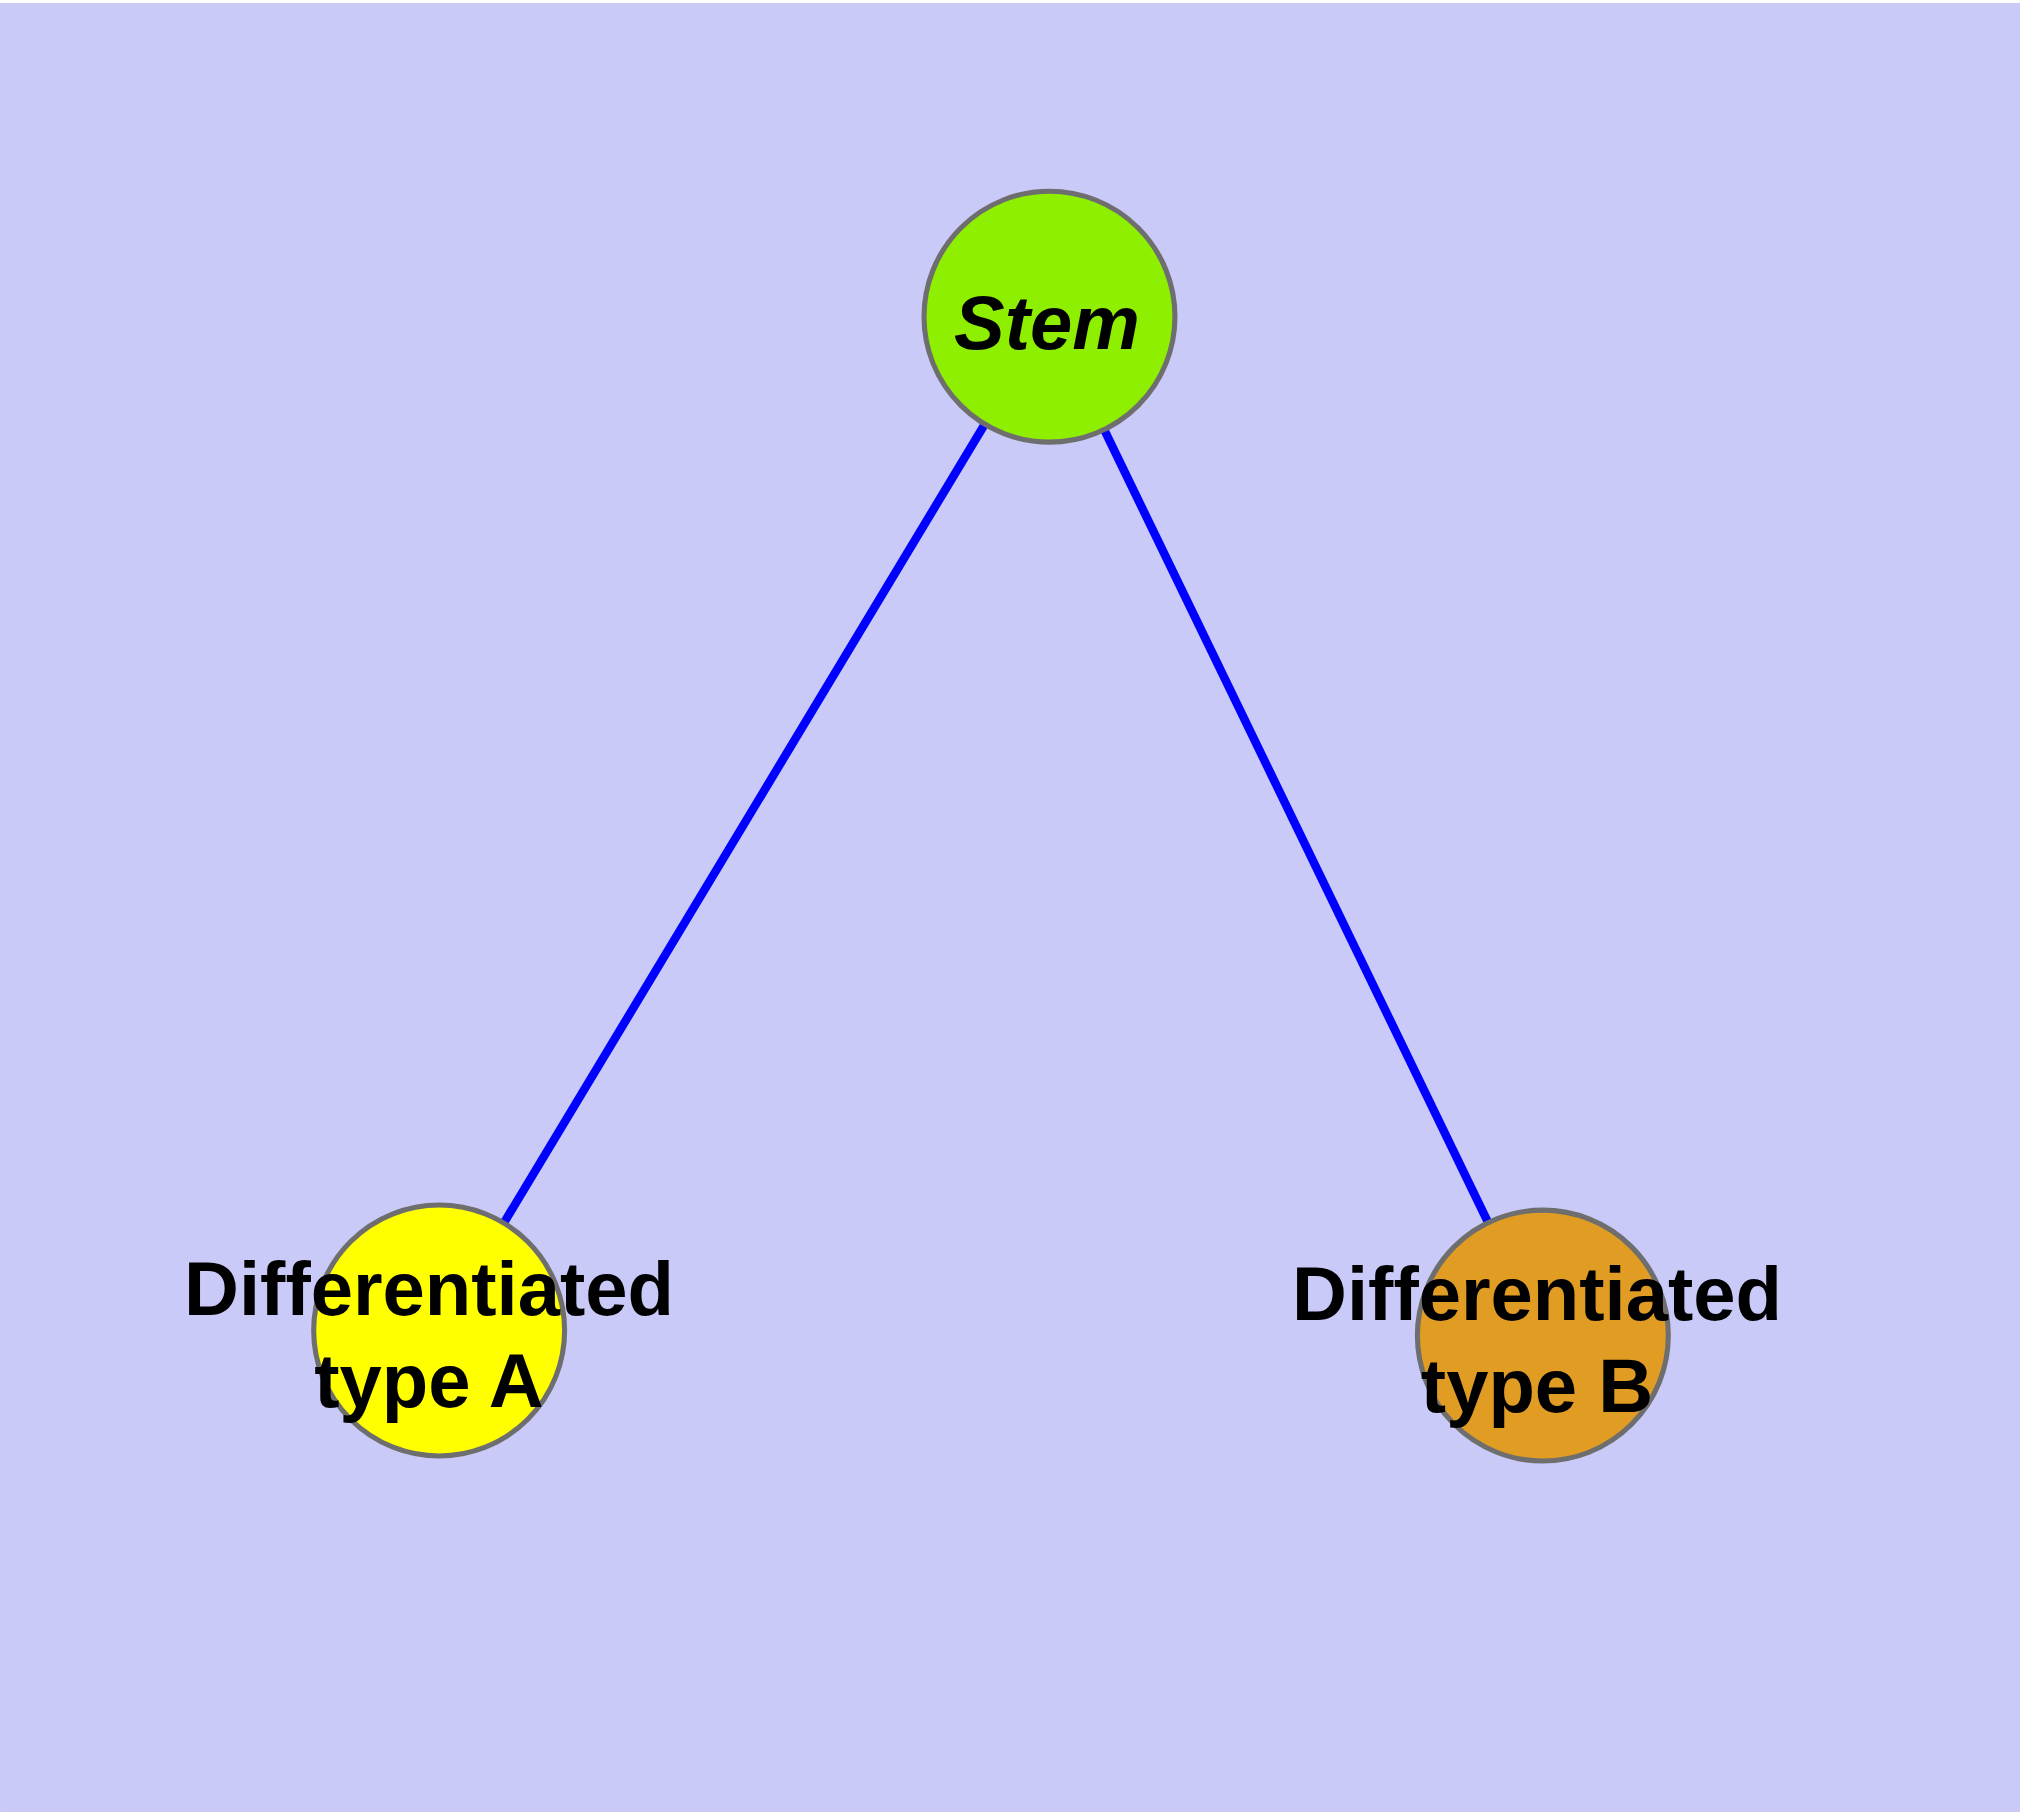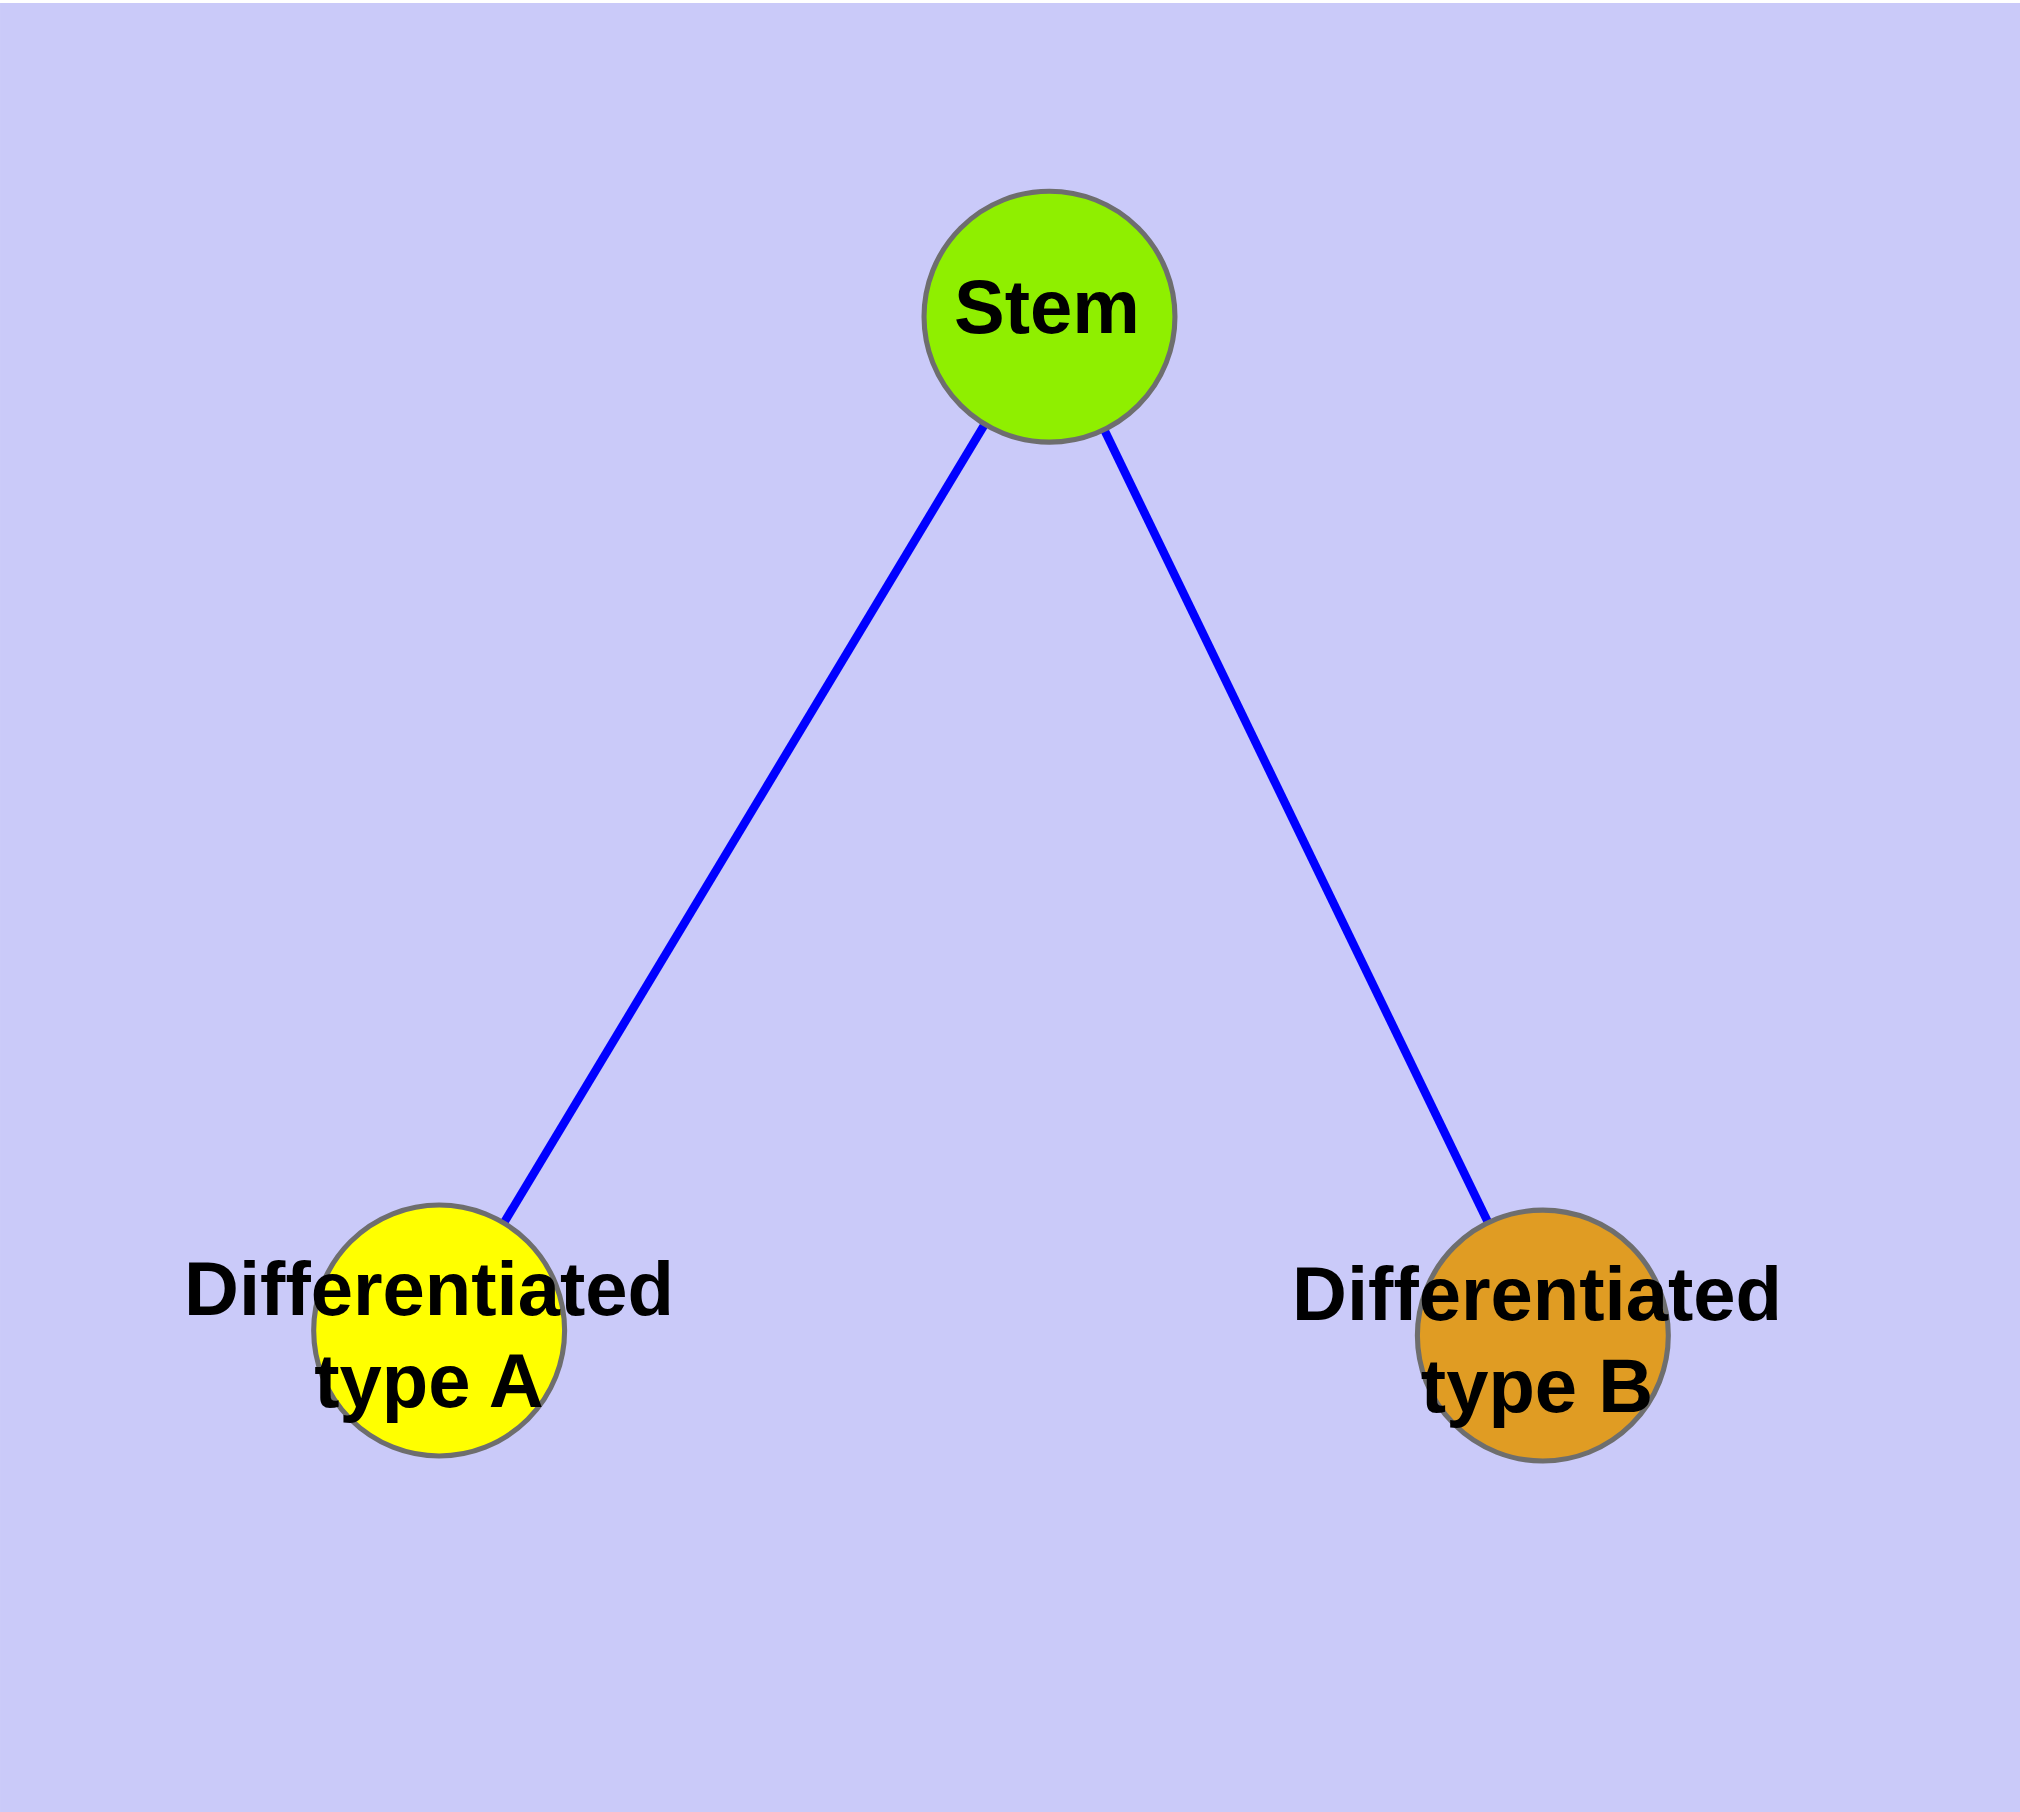--- a/index.html
+++ b/index.html
@@ -29,21 +29,21 @@
     position: absolute;
     transform: translate(-50%, -50%);
     font-size: 76px;
     font-weight: bold;
     line-height: 1.2;
     color: #000000;
     text-align: center;
     white-space: pre-line;
     letter-spacing: 0;
   }
-  .label-stem   { left: 1047px; top: 304px;  }
+  .label-stem   { left: 1047px; top: 320px; font-style: italic;  }
   .label-type-a { left: 429px;  top: 1331px; }
   .label-type-b { left: 1537px; top: 1336px; }
 </style>
 </head>
 <body>
 
 <div class="canvas">
   <svg class="graph-svg" viewBox="0 0 2384 2134">
 
     <rect x="0" y="0" width="2384" height="2134" fill="#CACAF9"></rect>

